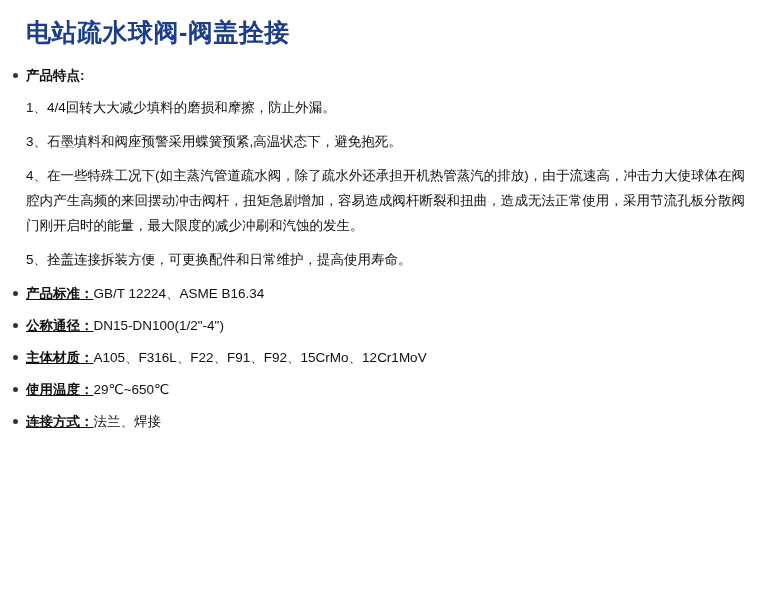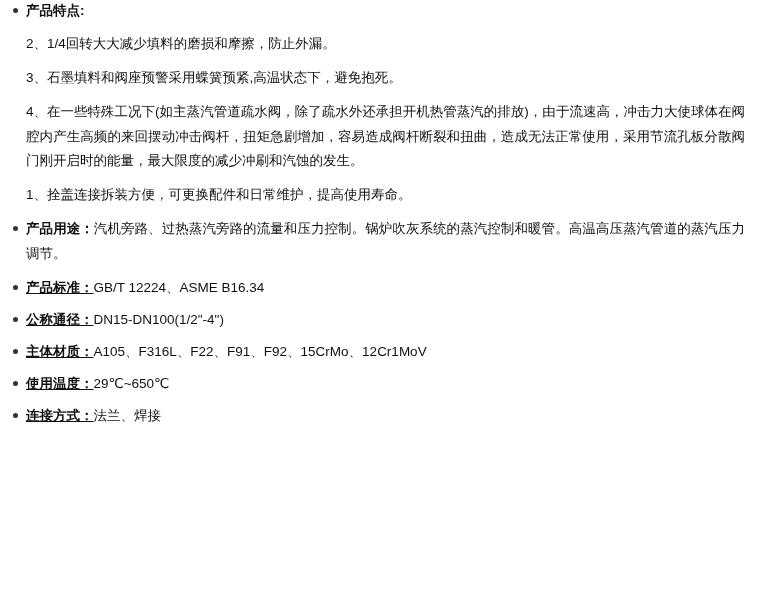--- a/index.html
+++ b/index.html
@@ -105,31 +105,31 @@
     border-radius: 50%;
     background: #333333;
   }
   .usage .lbl { font-weight: bold; }
 </style>
 </head>
 <body>
 
 <div class="page">
 
+  <h1 class="title">电站疏水球阀-阀盖拴接</h1>
 
   <div class="section-head">产品特点:</div>
 
   <div>
-    <p class="para">2、1/4回转大大减少填料的磨损和摩擦，防止外漏。</p>
+    <p class="para">1、4/4回转大大减少填料的磨损和摩擦，防止外漏。</p>
     <p class="para">3、石墨填料和阀座预警采用蝶簧预紧,高温状态下，避免抱死。</p>
     <p class="para">4、在一些特殊工况下(如主蒸汽管道疏水阀，除了疏水外还承担开机热管蒸汽的排放)，由于流速高，冲击力大使球体在阀腔内产生高频的来回摆动冲击阀杆，扭矩急剧增加，容易造成阀杆断裂和扭曲，造成无法正常使用，采用节流孔板分散阀门刚开启时的能量，最大限度的减少冲刷和汽蚀的发生。</p>
-    <p class="para">1、拴盖连接拆装方便，可更换配件和日常维护，提高使用寿命。</p>
+    <p class="para">5、拴盖连接拆装方便，可更换配件和日常维护，提高使用寿命。</p>
   </div>
 
-  <div class="usage"><span class="lbl">产品用途：</span><span class="val">汽机旁路、过热蒸汽旁路的流量和压力控制。锅炉吹灰系统的蒸汽控制和暖管。高温高压蒸汽管道的蒸汽压力调节。</span></div>
 
   <div class="spec-block">
     <div class="bullet-line"><span class="lbl">产品标准：</span><span class="val">GB/T 12224、ASME B16.34</span></div>
     <div class="bullet-line"><span class="lbl">公称通径：</span><span class="val">DN15-DN100(1/2"-4")</span></div>
     <div class="bullet-line"><span class="lbl">主体材质：</span><span class="val">A105、F316L、F22、F91、F92、15CrMo、12Cr1MoV</span></div>
     <div class="bullet-line"><span class="lbl">使用温度：</span><span class="val">29℃~650℃</span></div>
     <div class="bullet-line"><span class="lbl">连接方式：</span><span class="val">法兰、焊接</span></div>
 
   </div>
 

